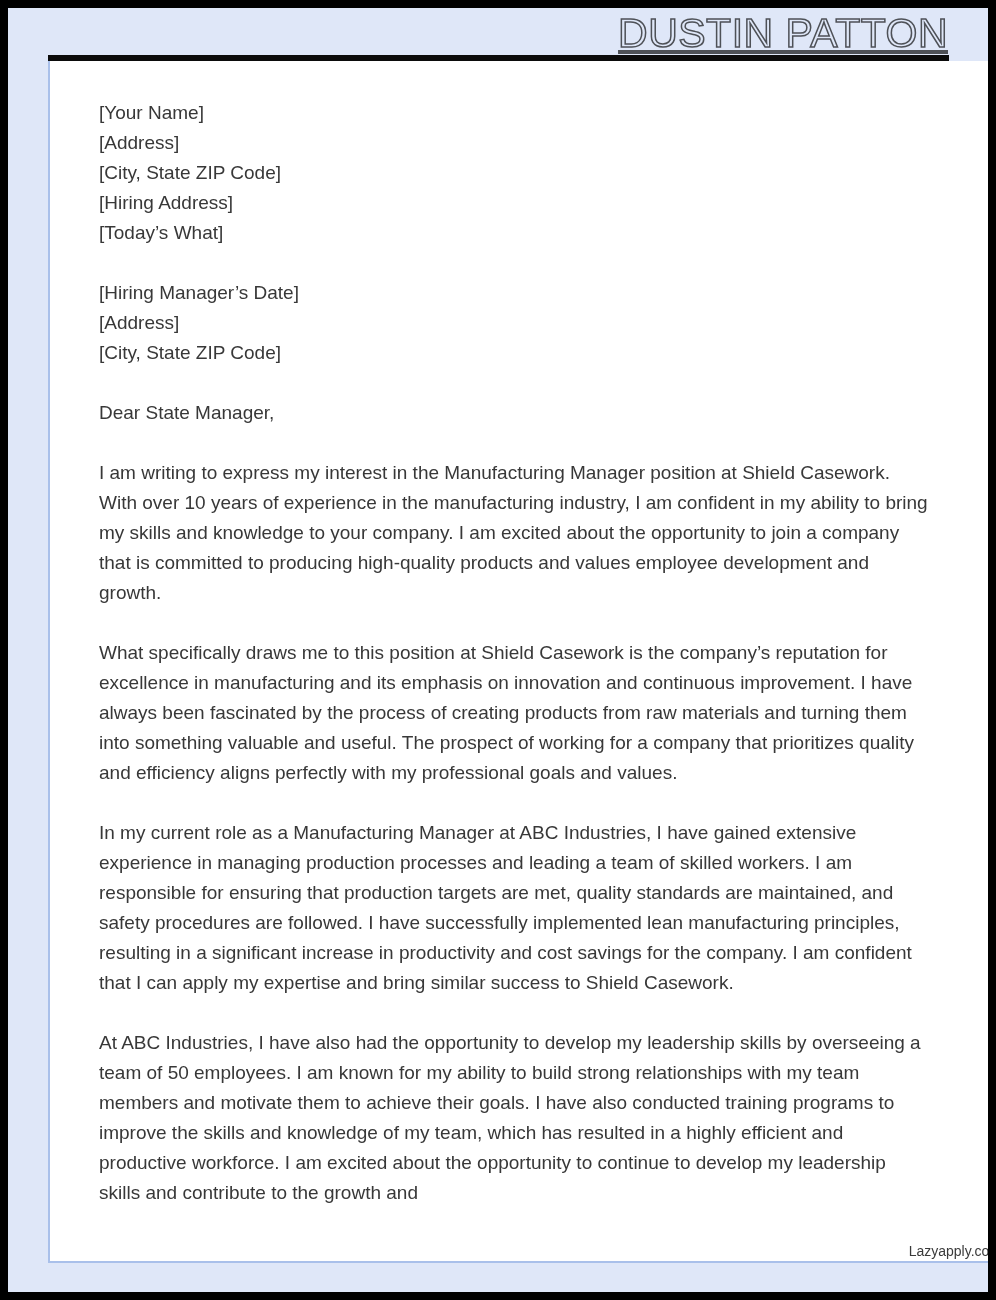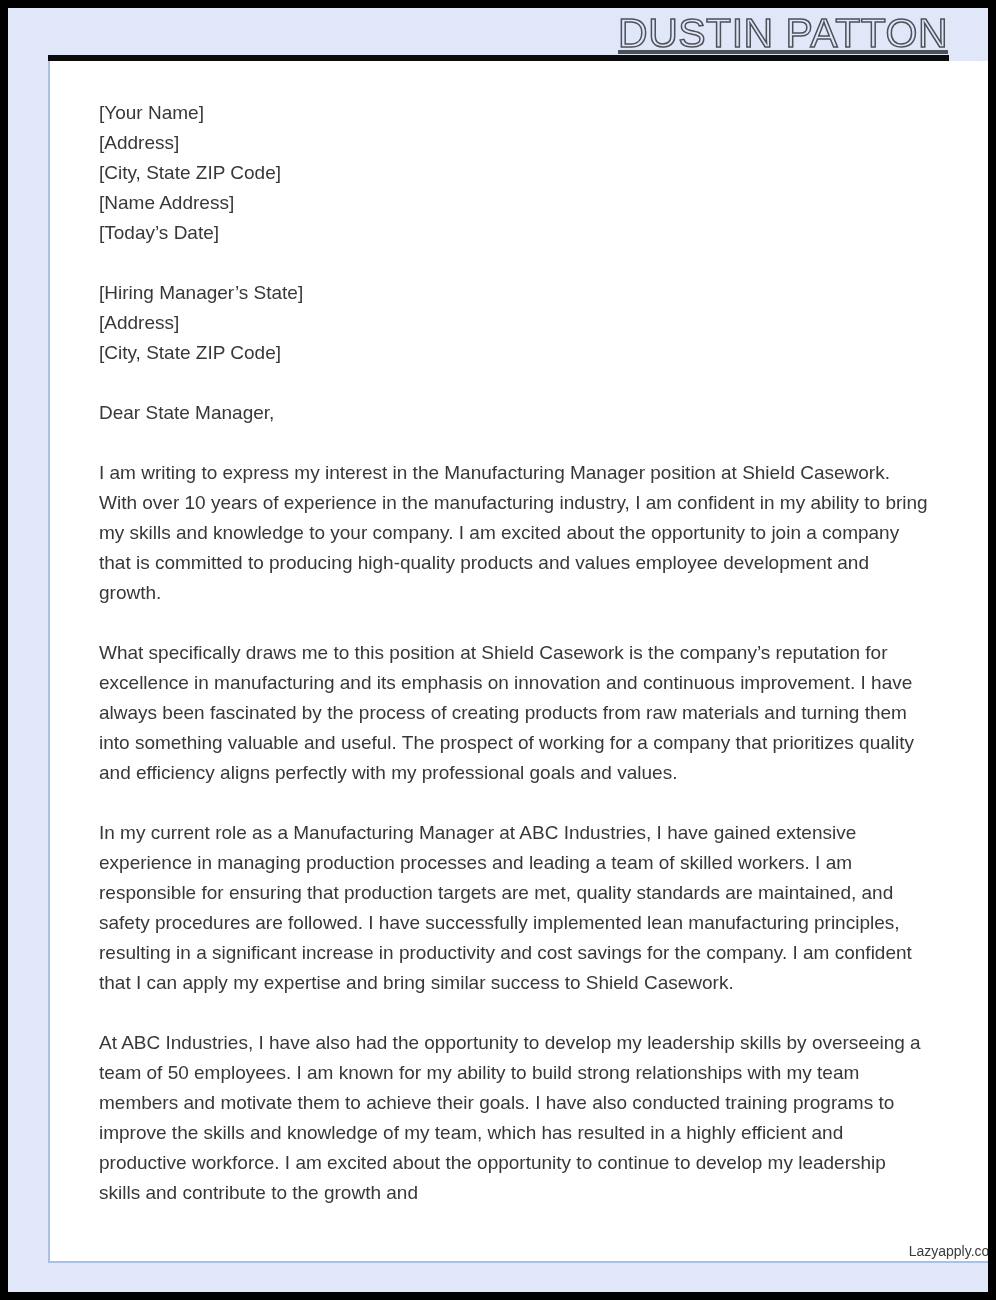--- a/index.html
+++ b/index.html
@@ -86,26 +86,26 @@
   <div class="header-rule"></div>
 
   <div class="doc">
 
     <div class="letter">
 
       <div class="block">
         <div class="line">[Your Name]</div>
         <div class="line">[Address]</div>
         <div class="line">[City, State ZIP Code]</div>
-        <div class="line">[Name Address]</div>
-        <div class="line">[Today’s Date]</div>
+        <div class="line">[Hiring Address]</div>
+        <div class="line">[Today’s What]</div>
       </div>
 
       <div class="block">
-        <div class="line">[Hiring Manager’s State]</div>
+        <div class="line">[Hiring Manager’s Date]</div>
         <div class="line">[Address]</div>
         <div class="line">[City, State ZIP Code]</div>
       </div>
 
       <div class="block">Dear State Manager,</div>
 
       <p class="para">I am writing to express my interest in the Manufacturing Manager position at Shield Casework. With over 10 years of experience in the manufacturing industry, I am confident in my ability to bring my skills and knowledge to your company. I am excited about the opportunity to join a company that is committed to producing high-quality products and values employee development and growth.</p>
       <p class="para">What specifically draws me to this position at Shield Casework is the company’s reputation for excellence in manufacturing and its emphasis on innovation and continuous improvement. I have always been fascinated by the process of creating products from raw materials and turning them into something valuable and useful. The prospect of working for a company that prioritizes quality and efficiency aligns perfectly with my professional goals and values.</p>
       <p class="para">In my current role as a Manufacturing Manager at ABC Industries, I have gained extensive experience in managing production processes and leading a team of skilled workers. I am responsible for ensuring that production targets are met, quality standards are maintained, and safety procedures are followed. I have successfully implemented lean manufacturing principles, resulting in a significant increase in productivity and cost savings for the company. I am confident that I can apply my expertise and bring similar success to Shield Casework.</p>
       <p class="para">At ABC Industries, I have also had the opportunity to develop my leadership skills by overseeing a team of 50 employees. I am known for my ability to build strong relationships with my team members and motivate them to achieve their goals. I have also conducted training programs to improve the skills and knowledge of my team, which has resulted in a highly efficient and productive workforce. I am excited about the opportunity to continue to develop my leadership skills and contribute to the growth and</p>

